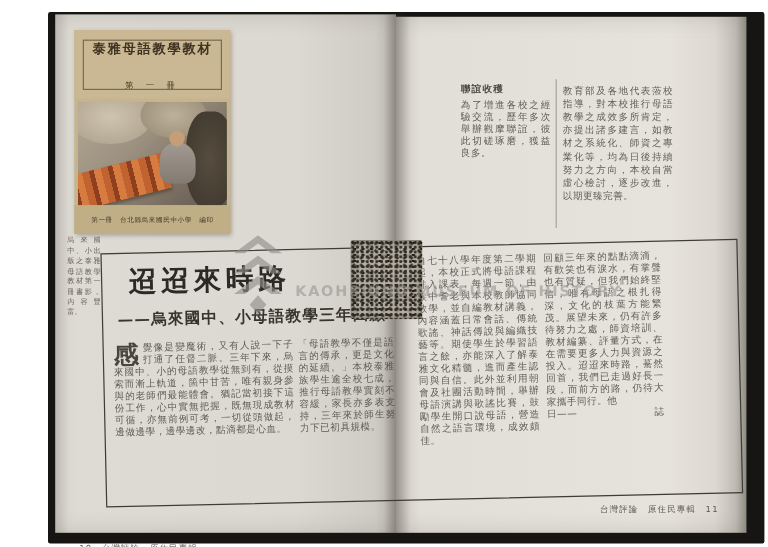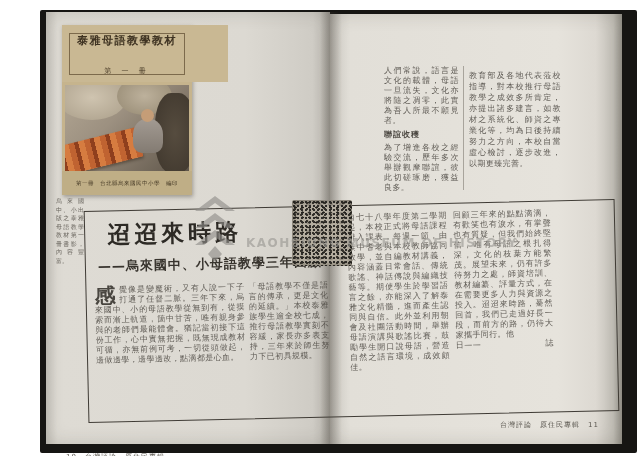--- a/index.html
+++ b/index.html
@@ -12,21 +12,21 @@
   .page-left{left:46px;top:12px;width:284px;height:432px;
     background:linear-gradient(to right,#c9c6bf 0,#dedbd4 4%,#dcd9d2 70%,#cfccc5 94%,#b8b5ae 100%);}
   .page-right{left:330px;top:14px;width:292px;height:430px;
     background:linear-gradient(to right,#cfccc5 0,#e2dfd8 7%,#e6e3dc 78%,#ddd9d2 91%,#c1beb6 97%,#97948c 100%);}
   .gutter{left:320px;top:12px;width:22px;height:432px;
     background:linear-gradient(to right,rgba(60,55,48,0),rgba(60,55,48,.30) 48%,rgba(60,55,48,.22) 60%,rgba(60,55,48,0));}
   
   .cover{left:62px;top:25px;width:130px;height:170px;background:#c6b48d;
     box-shadow:1px 2px 4px rgba(40,35,25,.35);}
   .cover-top{position:absolute;left:0;top:0;width:130px;height:57px;background:#c9b econ;}
-  .cover-top{background:#c9b893;padding-left:36px;}
+  .cover-top{background:#c9b893;}
   .cover-title-frame{position:absolute;left:7px;top:8px;width:114px;height:40px;
     border:1px solid #7c6a4c;display:flex;flex-direction:column;align-items:center;justify-content:center;}
   .cover-title{font-size:11px;font-weight:bold;color:#3f3322;letter-spacing:1.5px;white-space:nowrap;
     font-family:"DejaVu Serif",serif;}
   .cover-volume{font-size:7px;color:#4a3c28;letter-spacing:4px;margin-top:18px;}
   .cover-photo{position:absolute;left:3px;top:60px;width:124px;height:86px;overflow:hidden;
     background:linear-gradient(135deg,#b3a794 0,#9c9080 40%,#7d7264 70%,#5f564a 100%);}
   .rock1{position:absolute;left:-8px;top:-10px;width:70px;height:45px;border-radius:50%;
     background:radial-gradient(#cfc4b0,#a99d88);}
   .rock2{position:absolute;left:52px;top:-8px;width:55px;height:38px;border-radius:50%;
@@ -115,21 +115,20 @@
     </div>
     <div class="cover-bottom">
       <div class="cover-caption">第一冊　台北縣烏來國民中小學　編印</div>
     </div>
   </div>
 
   <div class="abs sidenote">烏來國中、小出版之泰雅母語教學教材第一冊書影，內容豐富。</div>
 
 
   <div class="abs smalltext rcol1">
-    <div>人們常說，語言是文化的載體，母語一旦流失，文化亦將隨之凋零，此實為吾人所最不願見者。</div>
     <div class="bh">聯誼收穫</div>
     <div>為了增進各校之經驗交流，歷年多次舉辦觀摩聯誼，彼此切磋琢磨，獲益良多。</div>
   </div>
   <div class="abs coldiv"></div>
   <div class="abs smalltext rcol2">教育部及各地代表蒞校指導，對本校推行母語教學之成效多所肯定，亦提出諸多建言，如教材之系統化、師資之專業化等，均為日後持續努力之方向，本校自當虛心檢討，逐步改進，以期更臻完善。</div>
 
   <div class="abs artbox">
     <div class="art-title">迢迢來時路</div>
     <div class="art-sub">——烏來國中、小母語教學三年回顧</div>
     <div class="smalltext colA">

